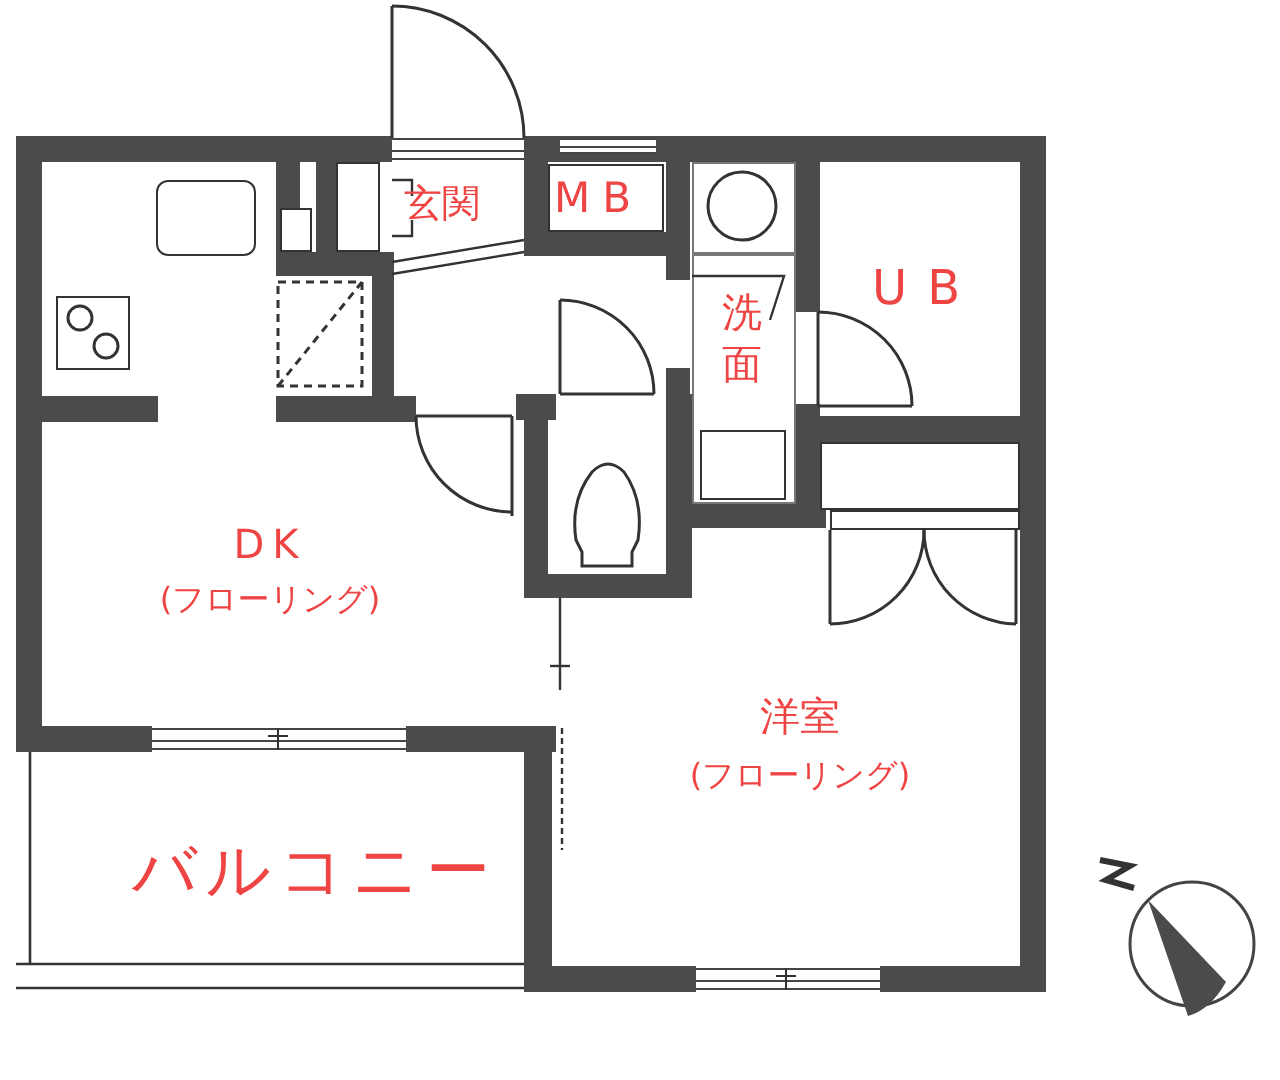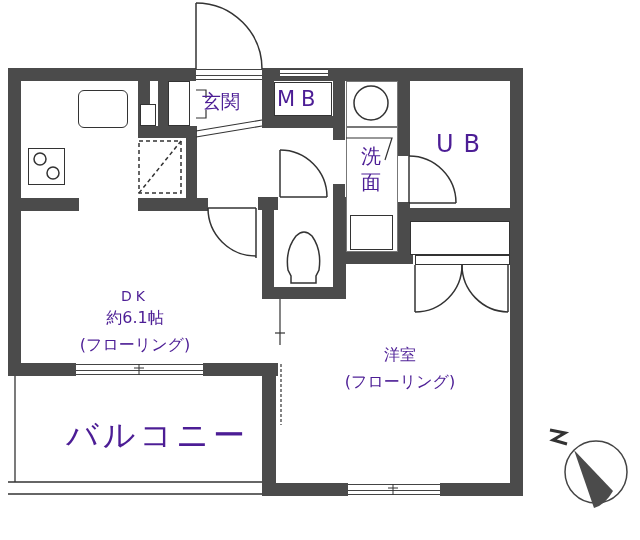--- a/index.html
+++ b/index.html
@@ -1,21 +1,21 @@
 <!DOCTYPE html>
 <html><head>
 <meta charset="utf-8">
 <style>
   html, body { margin:0; padding:0; background:#ffffff; }
   body { width:640px; height:540px; position:relative; overflow:hidden;
          font-family:"DejaVu Sans", "Liberation Sans", sans-serif; color:#222; }
   .plan { position:absolute; left:0; top:0; width:640px; height:540px; }
   .wall { position:absolute; background:#4b4b4b; }
   .fix  { position:absolute; border:1.5px solid #333; background:#fff; box-sizing:border-box; }
-  .label { position:absolute; color:#4c1d95; text-align:center; white-space:nowrap; }
+  .label { position:absolute; color:#ef4444; text-align:center; white-space:nowrap; }
   .room { position:absolute; }
   svg.overlay { position:absolute; left:0; top:0; }
   .win { position:absolute; background:#fff; border-top:1.5px solid #444; border-bottom:1.5px solid #444; box-sizing:border-box; }
   .win::after { content:""; position:absolute; left:0; right:0; top:50%; border-top:1px solid #444; }
 </style>
 </head>
 <body>
 
 <div class="plan">
 
@@ -154,24 +154,23 @@
   </svg>
 
   <div class="label" style="left:202px;top:89px;font-size:19px;">玄関</div>
   <div class="label" style="left:277px;top:87px;font-size:21px;letter-spacing:6px;">MB</div>
   <div class="label" style="left:357px;top:143px;font-size:20px;line-height:26px;width:28px;white-space:normal;">
     <span>洗面</span>
   </div>
   <div class="label" style="left:436px;top:130px;font-size:24px;letter-spacing:10px;">UB</div>
 
   <div class="room" style="left:55px;top:260px;width:160px;">
-    <div class="label" style="position:relative;font-size:14px;letter-spacing:4px;margin-top:28px;">DK</div>
-    <div class="label" style="position:relative;font-size:16px;margin-top:4px;">約6.1帖</div>
+    <div class="label" style="position:relative;font-size:20px;letter-spacing:4px;">DK</div>
     <div class="label" style="position:relative;font-size:16px;margin-top:6px;">(フローリング)</div>
   </div>
 
   <div class="room" style="left:320px;top:345px;width:160px;">
-    <div class="label" style="position:relative;font-size:16px;">洋室</div>
+    <div class="label" style="position:relative;font-size:20px;">洋室</div>
     <div class="label" style="position:relative;font-size:16px;margin-top:6px;">(フローリング)</div>
   </div>
 
   <div class="label" style="left:66px;top:414px;font-size:32px;letter-spacing:4px;">バルコニー</div>
 </div>
 
 </body></html>

